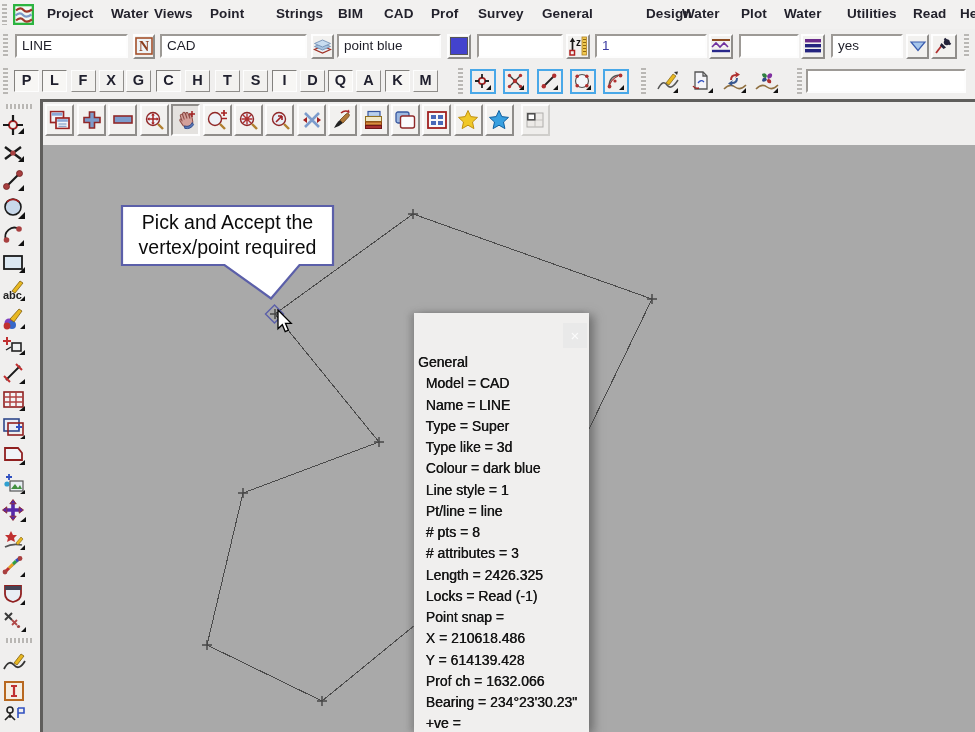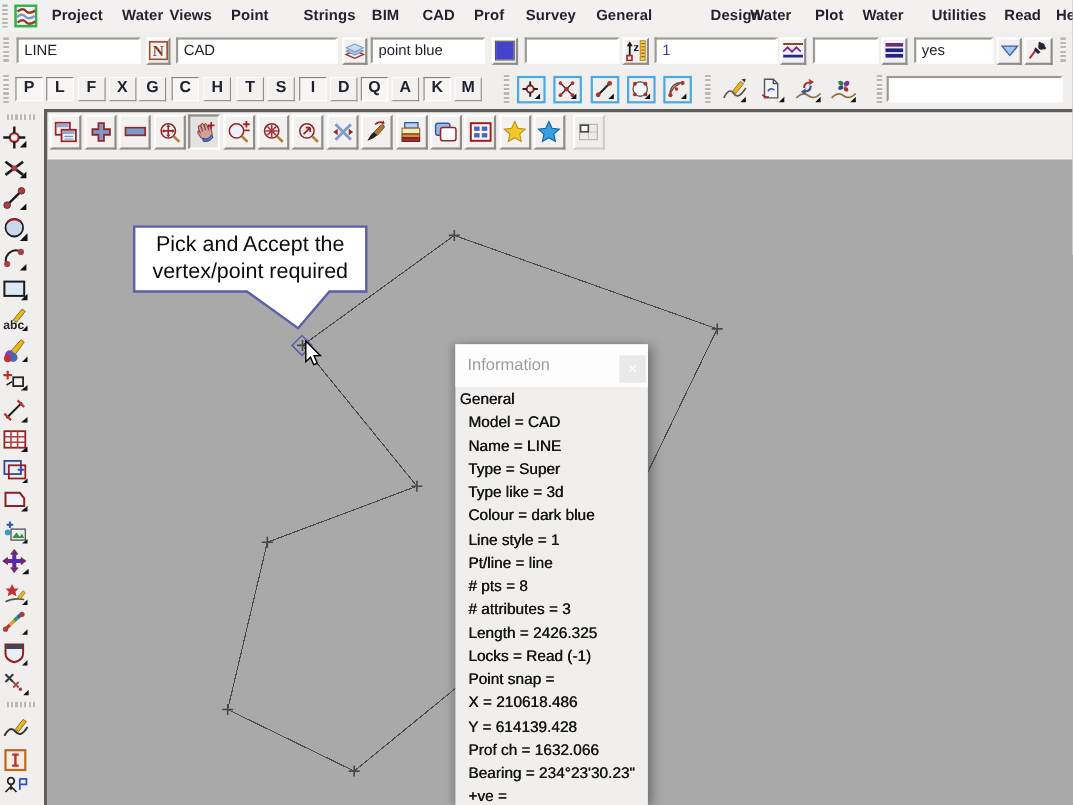--- a/index.html
+++ b/index.html
@@ -59,23 +59,20 @@
 
   <path d="M122,206 H333 V265 H299.5 L271,298.4 L224.5,265 H122 Z" fill="#ffffff" stroke="#5b5fa9" stroke-width="2.2"></path>
 </svg>
 <div class="abs" id="tiptext">Pick and Accept the<br>vertex/point required</div>
 
 <svg class="abs" width="26" height="30" style="left:277px;top:309px">
   <path d="M1,1 L1,19.8 L5.3,15.7 L8.2,22.6 L11.4,21.2 L8.5,14.3 L14.2,14.3 Z" fill="#ffffff" stroke="#000000" stroke-width="1.3"></path>
 </svg>
 
 <div class="abs" id="info">
-  <div id="infotitle">
-      <span>Information</span>
-    </div>
   <div id="infoclose">×</div>
   <div id="infobody"> General
    Model = CAD
    Name = LINE
    Type = Super
    Type like = 3d
    Colour = dark blue
    Line style = 1
    Pt/line = line
    # pts = 8

